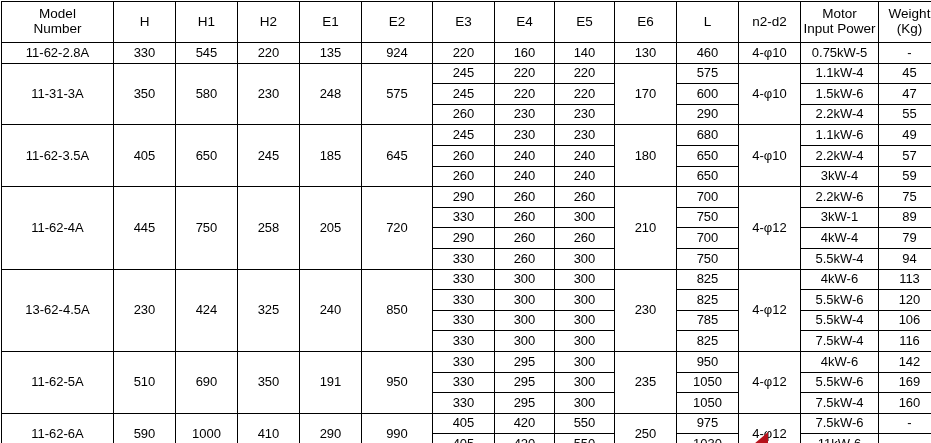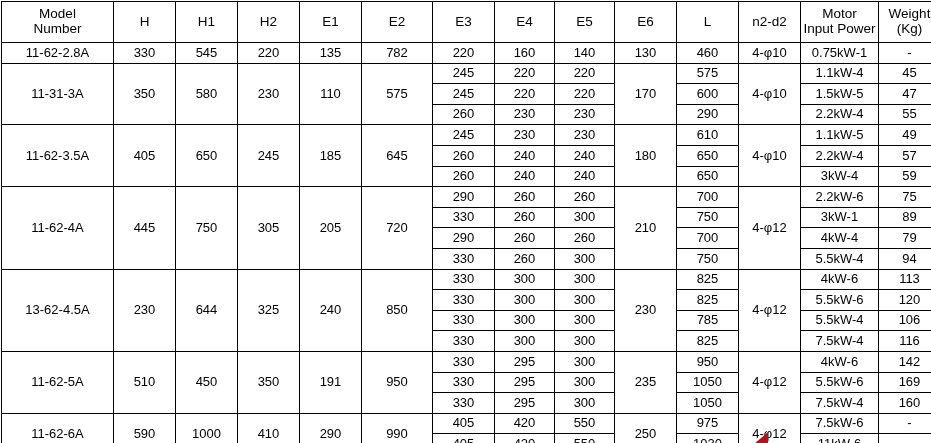--- a/index.html
+++ b/index.html
@@ -111,52 +111,52 @@
         </th>
       </tr>
     </thead>
     <tbody id="table-body">
         <tr>
           <td>11-62-2.8A</td>
           <td>330</td>
           <td>545</td>
           <td>220</td>
           <td>135</td>
-          <td>782</td>
+          <td>924</td>
           <td>220</td>
           <td>160</td>
           <td>140</td>
           <td>130</td>
           <td>460</td>
           <td>4-φ10</td>
-          <td>0.75kW-1</td>
+          <td>0.75kW-5</td>
           <td>-</td>
         </tr>
         <tr>
           <td rowspan="3">11-31-3A</td>
           <td rowspan="3">350</td>
           <td rowspan="3">580</td>
           <td rowspan="3">230</td>
-          <td rowspan="3">110</td>
+          <td rowspan="3">248</td>
           <td rowspan="3">575</td>
           <td>245</td>
           <td>220</td>
           <td>220</td>
           <td rowspan="3">170</td>
           <td>575</td>
           <td rowspan="3">4-φ10</td>
           <td>1.1kW-4</td>
           <td>45</td>
         </tr>
         <tr>
           <td>245</td>
           <td>220</td>
           <td>220</td>
           <td>600</td>
-          <td>1.5kW-5</td>
+          <td>1.5kW-6</td>
           <td>47</td>
         </tr>
         <tr>
           <td>260</td>
           <td>230</td>
           <td>230</td>
           <td>290</td>
           <td>2.2kW-4</td>
           <td>55</td>
         </tr>
@@ -164,23 +164,23 @@
           <td rowspan="3">11-62-3.5A</td>
           <td rowspan="3">405</td>
           <td rowspan="3">650</td>
           <td rowspan="3">245</td>
           <td rowspan="3">185</td>
           <td rowspan="3">645</td>
           <td>245</td>
           <td>230</td>
           <td>230</td>
           <td rowspan="3">180</td>
-          <td>610</td>
+          <td>680</td>
           <td rowspan="3">4-φ10</td>
-          <td>1.1kW-5</td>
+          <td>1.1kW-6</td>
           <td>49</td>
         </tr>
         <tr>
           <td>260</td>
           <td>240</td>
           <td>240</td>
           <td>650</td>
           <td>2.2kW-4</td>
           <td>57</td>
         </tr>
@@ -189,21 +189,21 @@
           <td>240</td>
           <td>240</td>
           <td>650</td>
           <td>3kW-4</td>
           <td>59</td>
         </tr>
         <tr>
           <td rowspan="4">11-62-4A</td>
           <td rowspan="4">445</td>
           <td rowspan="4">750</td>
-          <td rowspan="4">305</td>
+          <td rowspan="4">258</td>
           <td rowspan="4">205</td>
           <td rowspan="4">720</td>
           <td>290</td>
           <td>260</td>
           <td>260</td>
           <td rowspan="4">210</td>
           <td>700</td>
           <td rowspan="4">4-φ12</td>
           <td>2.2kW-6</td>
           <td>75</td>
@@ -228,21 +228,21 @@
           <td>330</td>
           <td>260</td>
           <td>300</td>
           <td>750</td>
           <td>5.5kW-4</td>
           <td>94</td>
         </tr>
         <tr>
           <td rowspan="4">13-62-4.5A</td>
           <td rowspan="4">230</td>
-          <td rowspan="4">644</td>
+          <td rowspan="4">424</td>
           <td rowspan="4">325</td>
           <td rowspan="4">240</td>
           <td rowspan="4">850</td>
           <td>330</td>
           <td>300</td>
           <td>300</td>
           <td rowspan="4">230</td>
           <td>825</td>
           <td rowspan="4">4-φ12</td>
           <td>4kW-6</td>
@@ -268,21 +268,21 @@
           <td>330</td>
           <td>300</td>
           <td>300</td>
           <td>825</td>
           <td>7.5kW-4</td>
           <td>116</td>
         </tr>
         <tr>
           <td rowspan="3">11-62-5A</td>
           <td rowspan="3">510</td>
-          <td rowspan="3">450</td>
+          <td rowspan="3">690</td>
           <td rowspan="3">350</td>
           <td rowspan="3">191</td>
           <td rowspan="3">950</td>
           <td>330</td>
           <td>295</td>
           <td>300</td>
           <td rowspan="3">235</td>
           <td>950</td>
           <td rowspan="3">4-φ12</td>
           <td>4kW-6</td>

